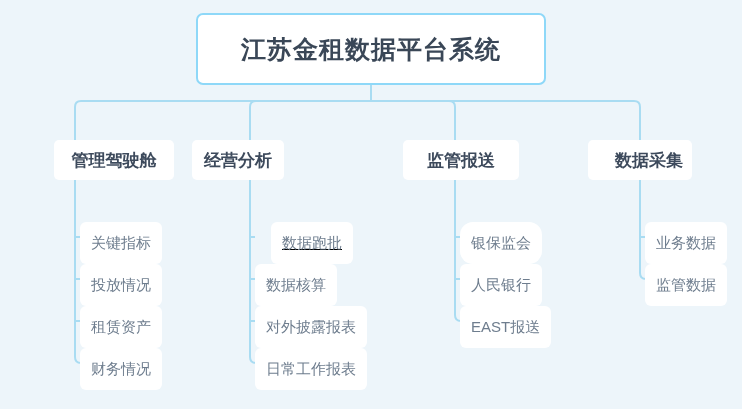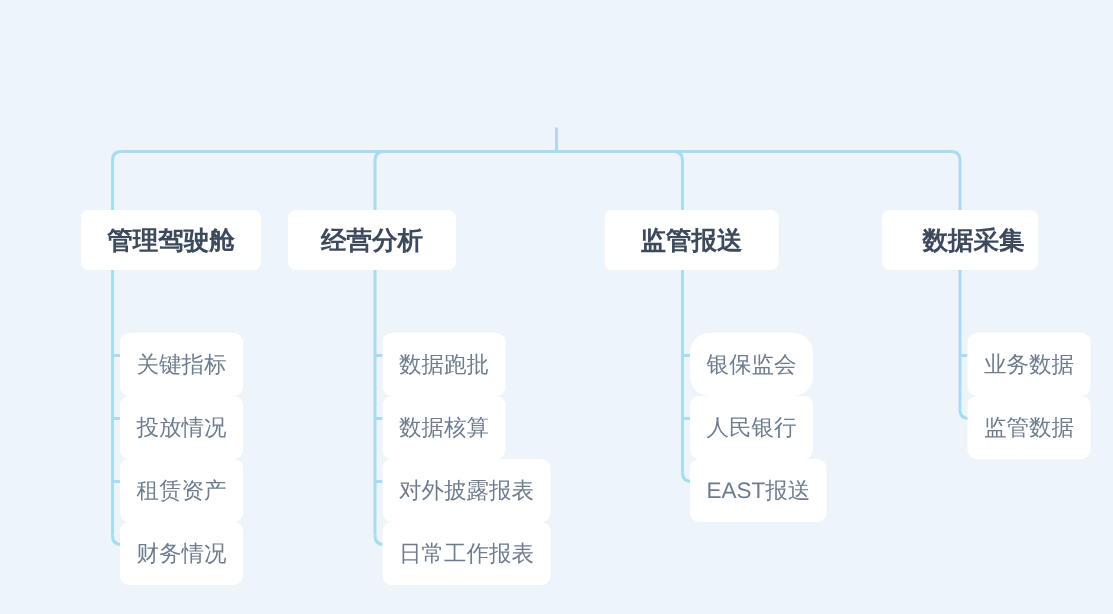--- a/index.html
+++ b/index.html
@@ -112,41 +112,44 @@
       <path d="M250 357 Q250 363 256 363 H255" fill="none" stroke="#a9dcf2" stroke-width="2" stroke-linecap="butt"></path>
       <path d="M455 180 V315" fill="none" stroke="#a9dcf2" stroke-width="2" stroke-linecap="butt"></path>
       <path d="M455 237 H460" fill="none" stroke="#a9dcf2" stroke-width="2" stroke-linecap="butt"></path>
       <path d="M455 279 H460" fill="none" stroke="#a9dcf2" stroke-width="2" stroke-linecap="butt"></path>
       <path d="M455 315 Q455 321 461 321 H460" fill="none" stroke="#a9dcf2" stroke-width="2" stroke-linecap="butt"></path>
       <path d="M640 180 V273" fill="none" stroke="#a9dcf2" stroke-width="2" stroke-linecap="butt"></path>
       <path d="M640 237 H645" fill="none" stroke="#a9dcf2" stroke-width="2" stroke-linecap="butt"></path>
       <path d="M640 273 Q640 279 646 279 H645" fill="none" stroke="#a9dcf2" stroke-width="2" stroke-linecap="butt"></path>
     </svg>
 
+  <div class="root-node">
+    <span class="root-label">江苏金租数据平台系统</span>
+  </div>
 
   <div id="nodes-layer">
       <div class="branch-node" style="left: 16px; top: 140px; width: 120px; margin-left: 38px;">
         <span class="branch-label">管理驾驶舱</span>
       </div>
       <div class="leaf-node" style="left: 80px; top: 222px;">
         <span class="leaf-label">关键指标</span>
       </div>
       <div class="leaf-node" style="left: 80px; top: 264px;">
         <span class="leaf-label">投放情况</span>
       </div>
       <div class="leaf-node" style="left: 80px; top: 306px;">
         <span class="leaf-label">租赁资产</span>
       </div>
       <div class="leaf-node" style="left: 80px; top: 348px;">
         <span class="leaf-label">财务情况</span>
       </div>
-      <div class="branch-node" style="left: 192px; top: 140px; width: 112px;">
+      <div class="branch-node" style="left: 192px; top: 140px; width: 92px;">
         <span class="branch-label">经营分析</span>
       </div>
-      <div class="leaf-node" style="left: 255px; top: 222px;">
+      <div class="leaf-node" style="left: 271px; top: 222px; text-decoration: underline;">
         <span class="leaf-label">数据跑批</span>
       </div>
       <div class="leaf-node" style="left: 255px; top: 264px;">
         <span class="leaf-label">数据核算</span>
       </div>
       <div class="leaf-node" style="left: 255px; top: 306px;">
         <span class="leaf-label">对外披露报表</span>
       </div>
       <div class="leaf-node" style="left: 255px; top: 348px;">
         <span class="leaf-label">日常工作报表</span>

